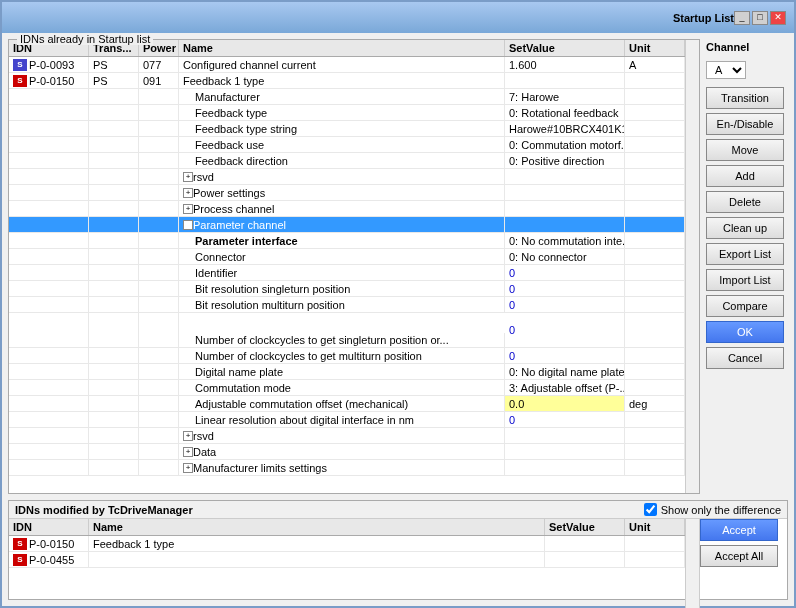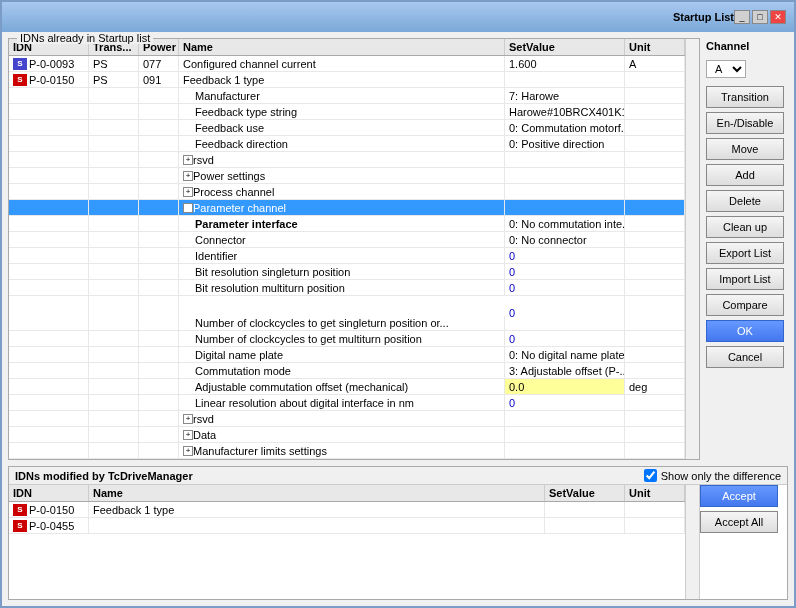--- a/index.html
+++ b/index.html
@@ -159,21 +159,21 @@
       align-items: center;
       justify-content: center;
       white-space: nowrap;
     }
     .btn.blue {
       background: linear-gradient(to bottom, #6699ff, #4477ee);
       color: white;
       border: 1px solid #3366cc;
     }
     .bottom-section {
-      height: 134px;
+      height: 100px;
       border: 1px solid #aaa;
       background: white;
       display: flex;
       flex-direction: column;
     }
     .bottom-header {
       display: flex;
       align-items: center;
       justify-content: space-between;
       padding: 2px 6px;
@@ -284,20 +284,28 @@
                   <div class="td" style="padding-left: 4px;">Feedback 1 type</div>
                   <div class="td"></div>
                   <div class="td"></div>
                 </div>
                 <div class="tr">
                   <div class="td" style="padding-left: 16px;"></div>
                   <div class="td"></div>
                   <div class="td"></div>
                   <div class="td" style="padding-left: 16px; text-align: right;">Manufacturer</div>
                   <div class="td">7: Harowe</div>
+                  <div class="td"></div>
+                </div>
+                <div class="tr">
+                  <div class="td" style="padding-left: 16px;"></div>
+                  <div class="td"></div>
+                  <div class="td"></div>
+                  <div class="td" style="padding-left: 16px;">Feedback type</div>
+                  <div class="td">0: Rotational feedback</div>
                   <div class="td"></div>
                 </div>
                 <div class="tr">
                   <div class="td" style="padding-left: 16px;"></div>
                   <div class="td"></div>
                   <div class="td"></div>
                   <div class="td" style="padding-left: 16px;">Feedback type string</div>
                   <div class="td">Harowe#10BRCX401K1</div>
                   <div class="td"></div>
                 </div>

